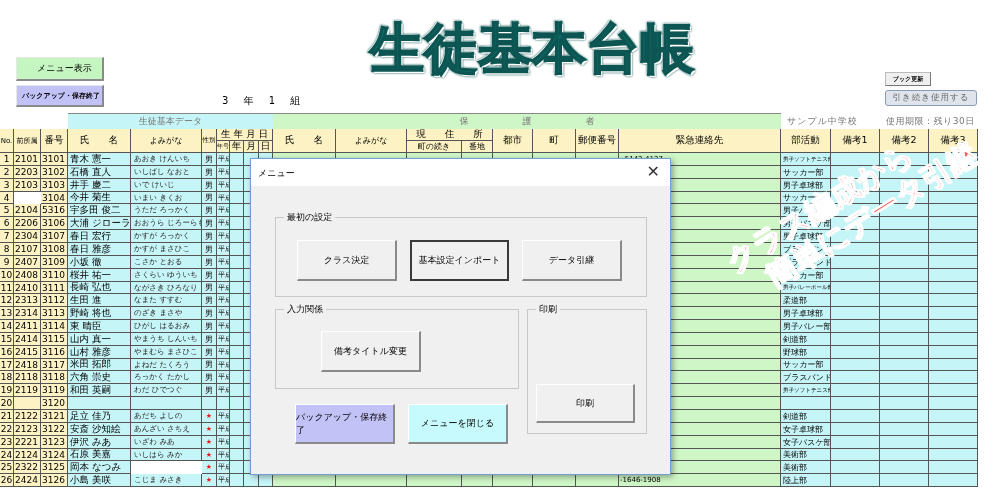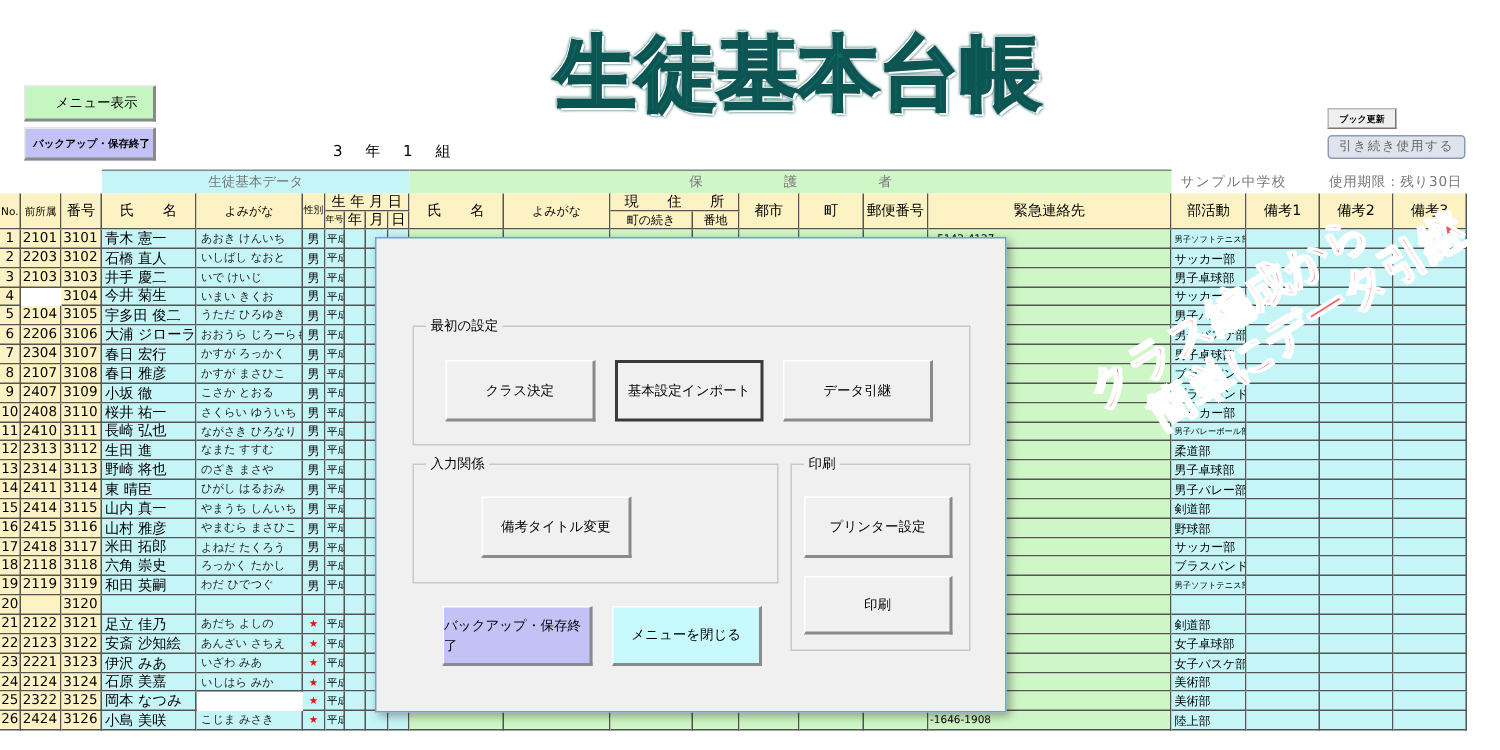--- a/index.html
+++ b/index.html
@@ -220,23 +220,23 @@
     <div class="cell c-g" style="left: 493px; top: 79px; width: 40px; height: 12px;"></div>
     <div class="cell c-g" style="left: 533px; top: 79px; width: 43px; height: 12px;"></div>
     <div class="cell c-g" style="left: 576px; top: 79px; width: 43px; height: 12px;"></div>
     <div class="cell c-g phone" style="left: 619px; top: 79px; width: 162px; height: 12px;">-8268-4455</div>
     <div class="cell c-b club" style="left: 781px; top: 79px; width: 50px; height: 12px;">サッカー部</div>
     <div class="cell c-b" style="left: 831px; top: 79px; width: 49px; height: 12px;"></div>
     <div class="cell c-b" style="left: 880px; top: 79px; width: 49px; height: 12px;"></div>
     <div class="cell c-b" style="left: 929px; top: 79px; width: 49px; height: 12px;"></div>
     <div class="cell c-y num" style="left: 0px; top: 91px; width: 14px; height: 13px;">5</div>
     <div class="cell c-y numr" style="left: 14px; top: 91px; width: 27px; height: 13px;">2104</div>
-    <div class="cell c-y numr" style="left: 41px; top: 91px; width: 27px; height: 13px;">3105</div>
+    <div class="cell c-y numr" style="left: 41px; top: 91px; width: 27px; height: 13px;">5316</div>
     <div class="cell c-b name" style="left: 68px; top: 91px; width: 63px; height: 13px;">宇多田 俊二</div>
-    <div class="cell c-b kana" style="left: 131px; top: 91px; width: 71px; height: 13px;">うただ ひろゆき</div>
+    <div class="cell c-b kana" style="left: 131px; top: 91px; width: 71px; height: 13px;">うただ ろっかく</div>
     <div class="cell c-b sex" style="left: 202px; top: 91px; width: 15px; height: 13px;">男</div>
     <div class="cell c-b era" style="left: 217px; top: 91px; width: 13px; height: 13px;">平成</div>
     <div class="cell c-b" style="left: 230px; top: 91px; width: 14px; height: 13px;"></div>
     <div class="cell c-b" style="left: 244px; top: 91px; width: 15px; height: 13px;"></div>
     <div class="cell c-b" style="left: 259px; top: 91px; width: 14px; height: 13px;"></div>
     <div class="cell c-g" style="left: 273px; top: 91px; width: 63px; height: 13px;"></div>
     <div class="cell c-g" style="left: 336px; top: 91px; width: 71px; height: 13px;"></div>
     <div class="cell c-g" style="left: 407px; top: 91px; width: 55px; height: 13px;"></div>
     <div class="cell c-g" style="left: 462px; top: 91px; width: 31px; height: 13px;"></div>
     <div class="cell c-g" style="left: 493px; top: 91px; width: 40px; height: 13px;"></div>
@@ -705,37 +705,40 @@
     <div class="cell c-g" style="left: 533px; top: 361px; width: 43px; height: 13px;"></div>
     <div class="cell c-g" style="left: 576px; top: 361px; width: 43px; height: 13px;"></div>
     <div class="cell c-g phone" style="left: 619px; top: 361px; width: 162px; height: 13px;">-1646-1908</div>
     <div class="cell c-b club" style="left: 781px; top: 361px; width: 50px; height: 13px;">陸上部</div>
     <div class="cell c-b" style="left: 831px; top: 361px; width: 49px; height: 13px;"></div>
     <div class="cell c-b" style="left: 880px; top: 361px; width: 49px; height: 13px;"></div>
     <div class="cell c-b" style="left: 929px; top: 361px; width: 49px; height: 13px;"></div>
   </div>
 
 <div id="dialog">
+  <div id="dialog-titlebar">
+    <span id="dialog-title">メニュー</span>
+    <span id="dialog-close">✕</span>
+  </div>
 
   <div class="group" style="left:24px; top:58px; width:372px; height:80px;">
     <span class="group-label">最初の設定</span>
   </div>
   <div class="dbtn focus" style="left:159px; top:81px; width:99px; height:41px;">基本設定インポート</div>
   <div class="dbtn" style="left:46px; top:81px; width:100px; height:41px;">クラス決定</div>
   <div class="dbtn" style="left:271px; top:81px; width:100px; height:41px;">データ引継</div>
 
   <div class="group" style="left:24px; top:150px; width:244px; height:80px;">
     <span class="group-label">入力関係</span>
   </div>
   <div class="dbtn" style="left:46px; top:172px; width:100px; height:41px;margin-left:24px;">備考タイトル変更</div>
 
   <div class="group" style="left:276px; top:150px; width:120px; height:125px;">
     <span class="group-label">印刷</span>
   </div>
-  <div class="dbtn" style="left:285px; top:172px; width:99px; height:41px;">プリンター設定</div>
   <div class="dbtn" style="left:285px; top:225px; width:99px; height:39px;">印刷</div>
 
   <div class="dbtn purple" style="left:44px; top:245px; width:100px; height:40px;">バックアップ・保存終了</div>
   <div class="dbtn cyan" style="left:157px; top:245px; width:100px; height:40px;">メニューを閉じる</div>
 </div>
 
 <div id="promo">
   <div>クラス編成から</div>
   <div style="padding-left:26px;">簡単にデータ引継</div>
 </div>

